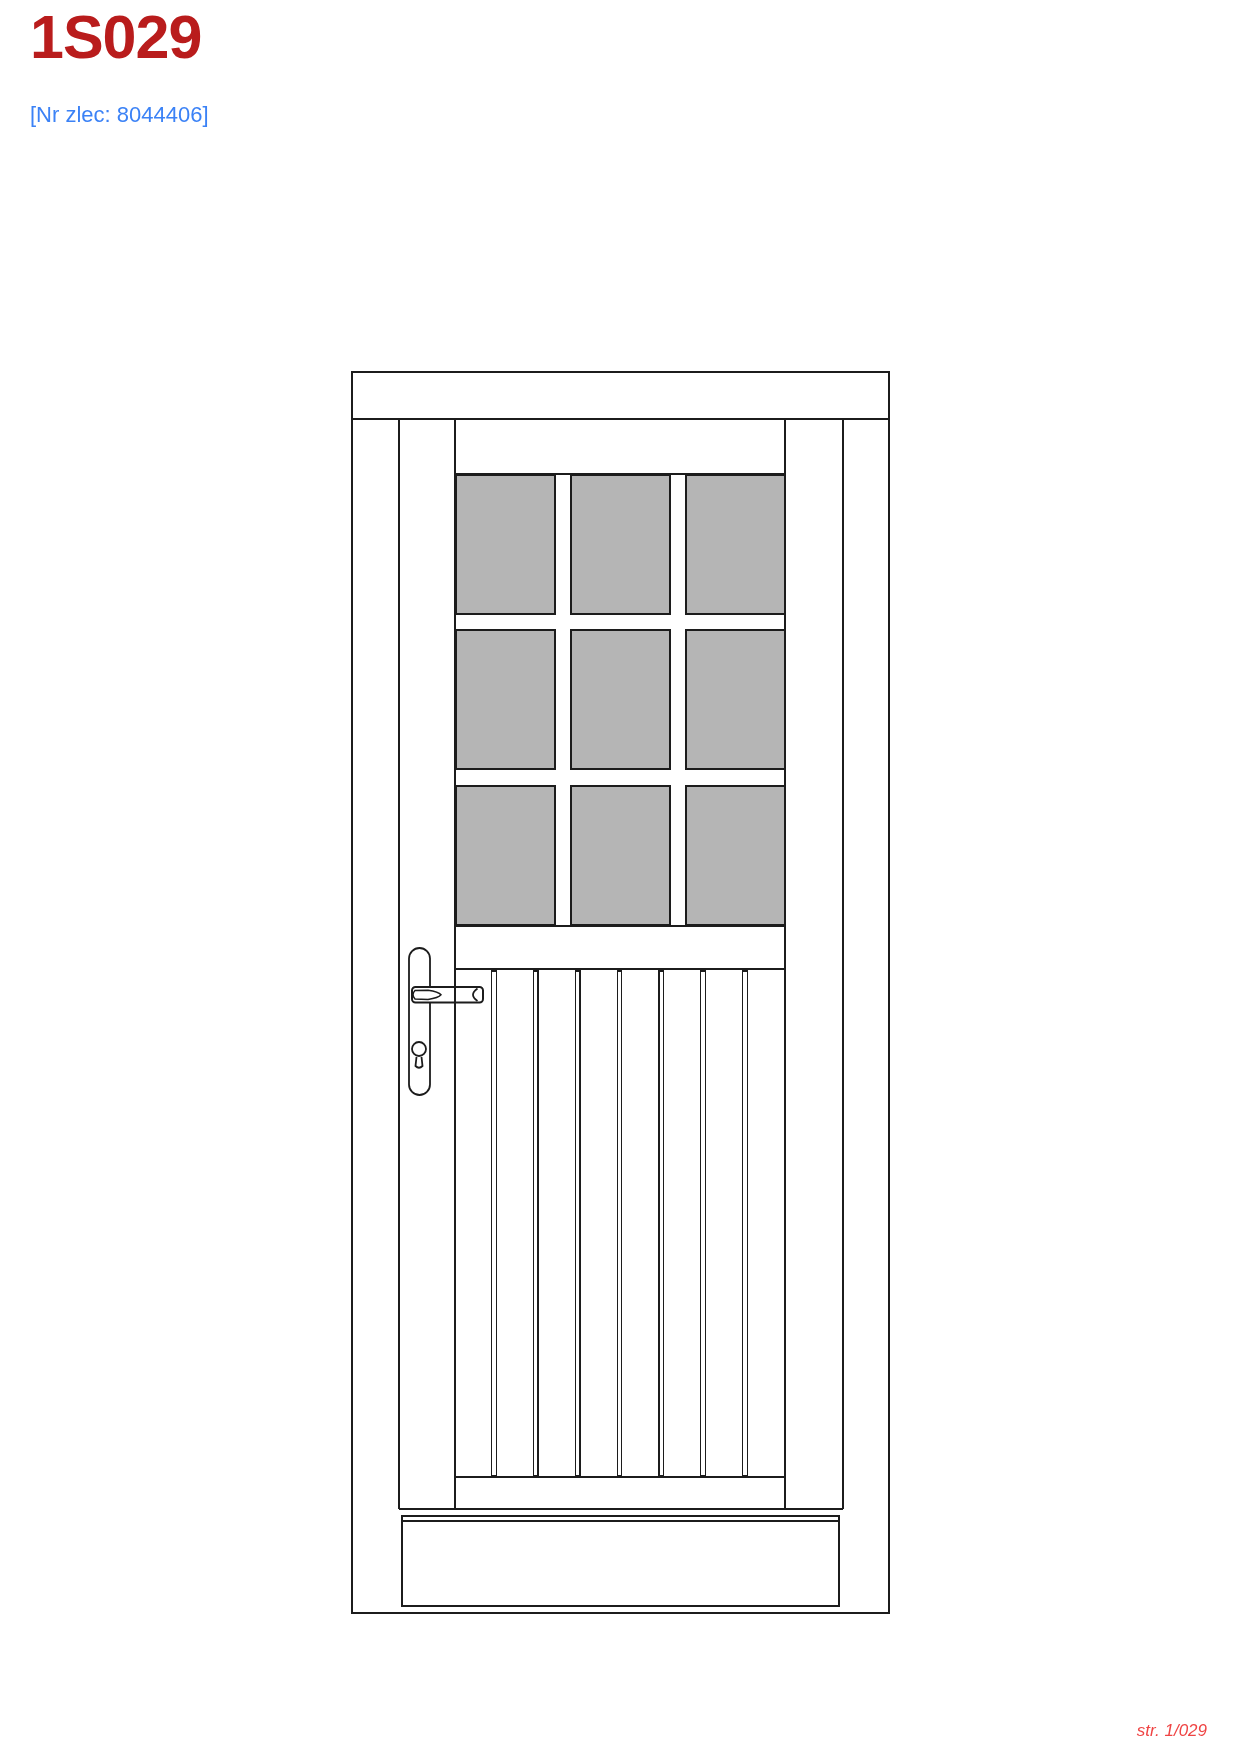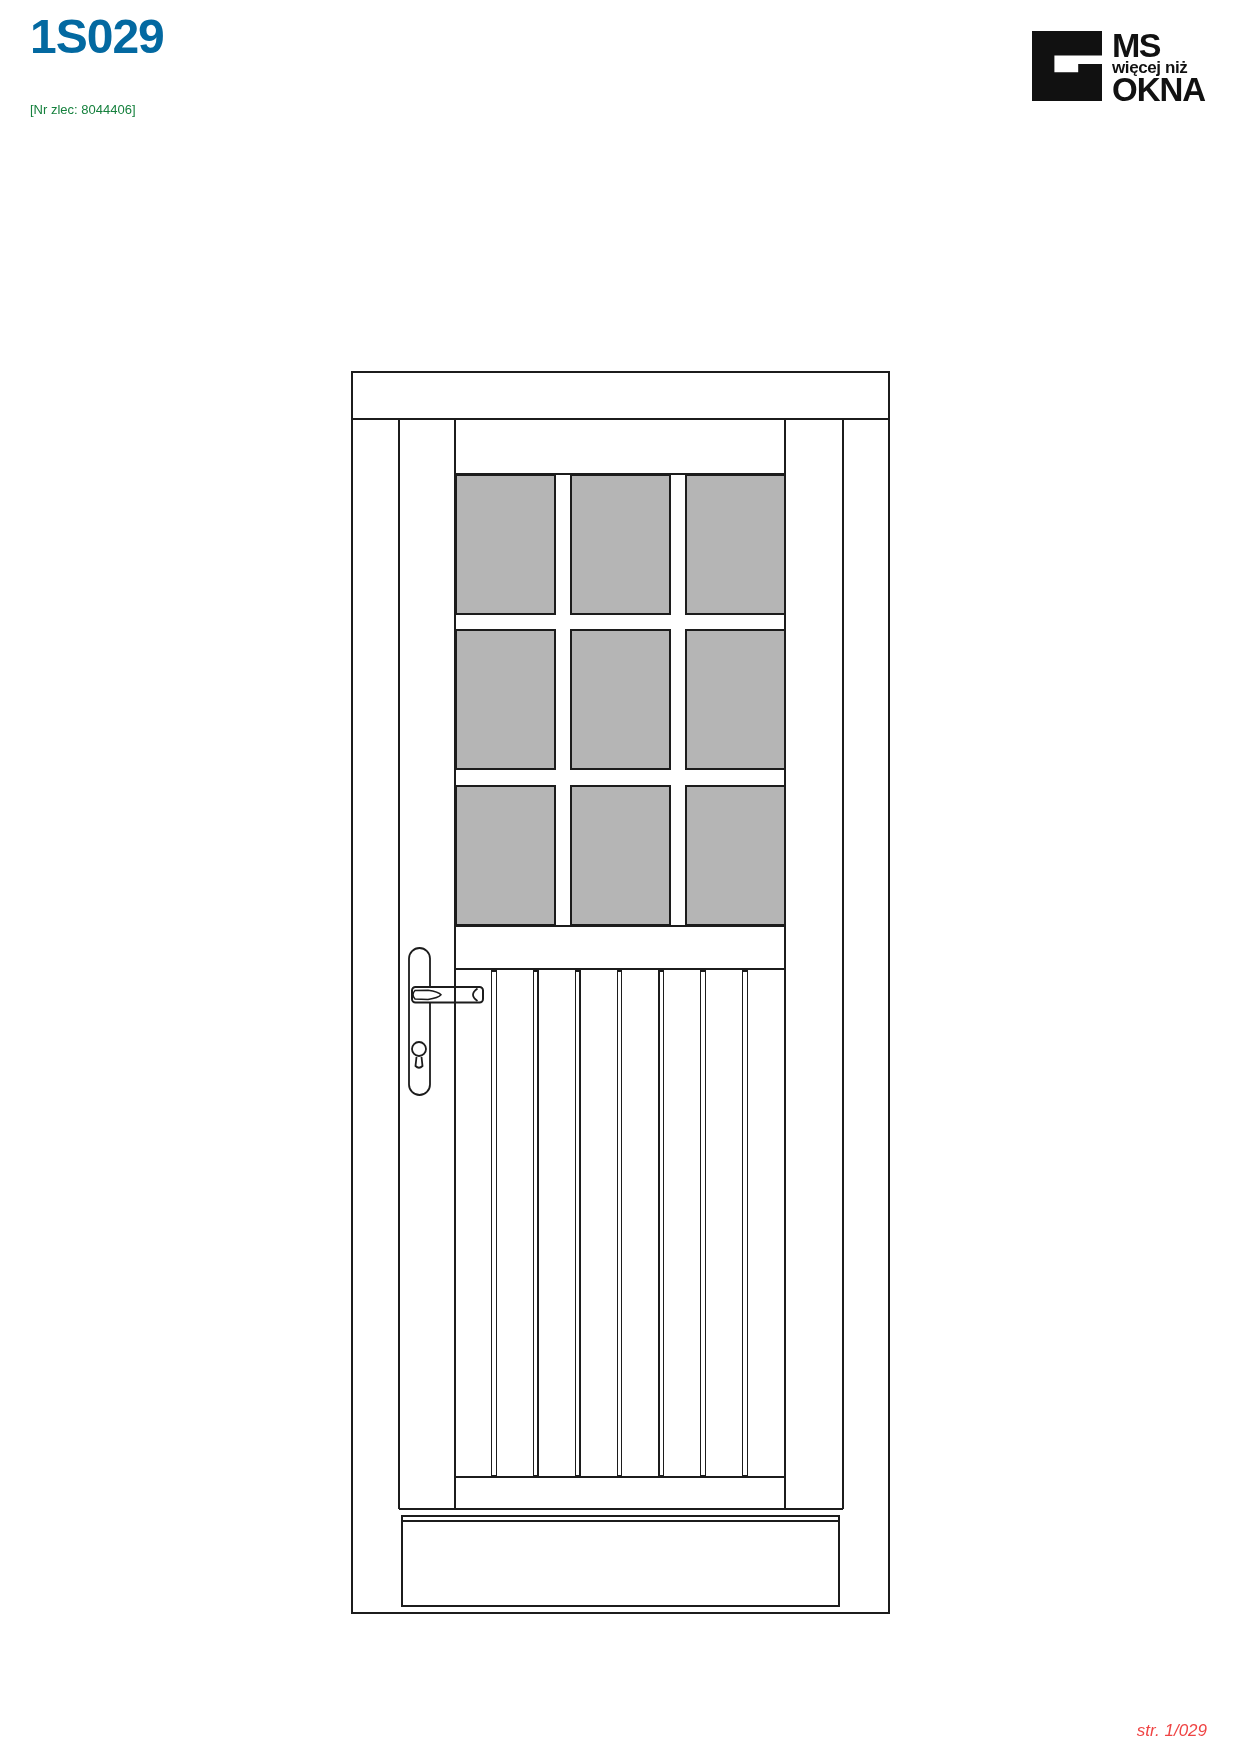--- a/index.html
+++ b/index.html
@@ -12,27 +12,27 @@
   html,body{background:#e8e8e8;}
   .page{
     position:relative;
     width:1240px;height:1755px;
     background:var(--background);
     font-family:"Liberation Sans", sans-serif;
     color:#000;
     overflow:hidden;
   }
   .title{
-    position:absolute;left:30px;top:9px;
-    font-size:48px;font-weight:700;letter-spacing:-1px;
-    color:#0369a1;
+    position:absolute;left:30px;top:2px;
+    font-size:61px;font-weight:700;letter-spacing:-1px;
+    color:#b91c1c;
   }
   .order-ref{
     position:absolute;left:30px;top:102px;
-    font-size:13px;font-weight:400;color:#15803d;
+    font-size:22px;font-weight:400;color:#3b82f6;
   }
   .logo{position:absolute;left:1032px;top:30px;width:180px;height:74px;}
   .logo-icon{position:absolute;left:0;top:0;width:70px;height:72px;display:block;}
   .logo-ms{
     position:absolute;left:80px;top:-2px;
     font-size:34px;font-weight:900;letter-spacing:-1.5px;line-height:1;
     color:var(--logo);
   }
   .logo-tag{
     position:absolute;left:80px;top:29px;
@@ -61,29 +61,20 @@
   .hw-arc{fill:none;stroke:var(--line);stroke-width:1.8;}
 </style>
 </head>
 <body>
 
 <div class="page">
 
   <div class="title">1S029</div>
   <div class="order-ref">[Nr zlec: 8044406]</div>
 
-  <div class="logo">
-    <svg class="logo-icon" viewBox="0 0 100 100" aria-hidden="true">
-      <rect x="0" y="0" width="100" height="100" fill="#111111"></rect>
-      <polygon points="32,35 100,35 100,47 66,47 66,59 32,59" fill="#ffffff"></polygon>
-    </svg>
-    <span class="logo-ms">MS</span>
-    <span class="logo-tag">więcej niż</span>
-    <span class="logo-okna">OKNA</span>
-  </div>
 
   <svg class="drawing" width="539" height="1243" viewBox="0 0 539 1243">
 
     <g>
       <rect class="pane" x="105" y="104" width="99" height="139"></rect>
       <rect class="pane" x="220" y="104" width="99" height="139"></rect>
       <rect class="pane" x="335" y="104" width="99" height="139"></rect>
       <rect class="pane" x="105" y="259" width="99" height="139"></rect>
       <rect class="pane" x="220" y="259" width="99" height="139"></rect>
       <rect class="pane" x="335" y="259" width="99" height="139"></rect>

